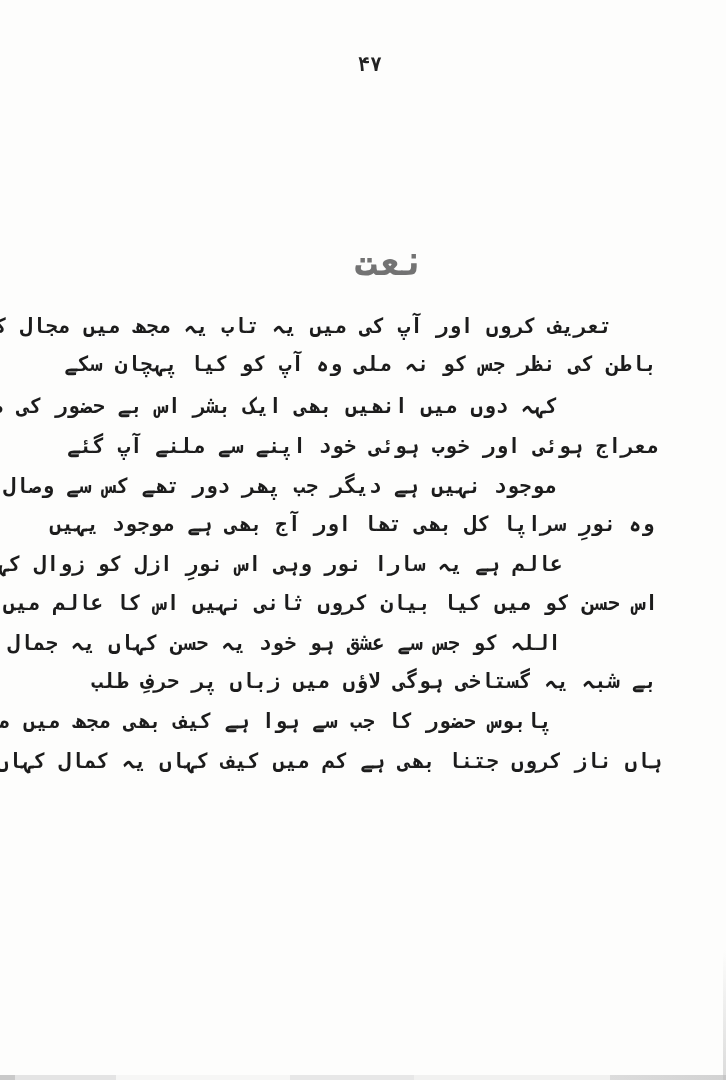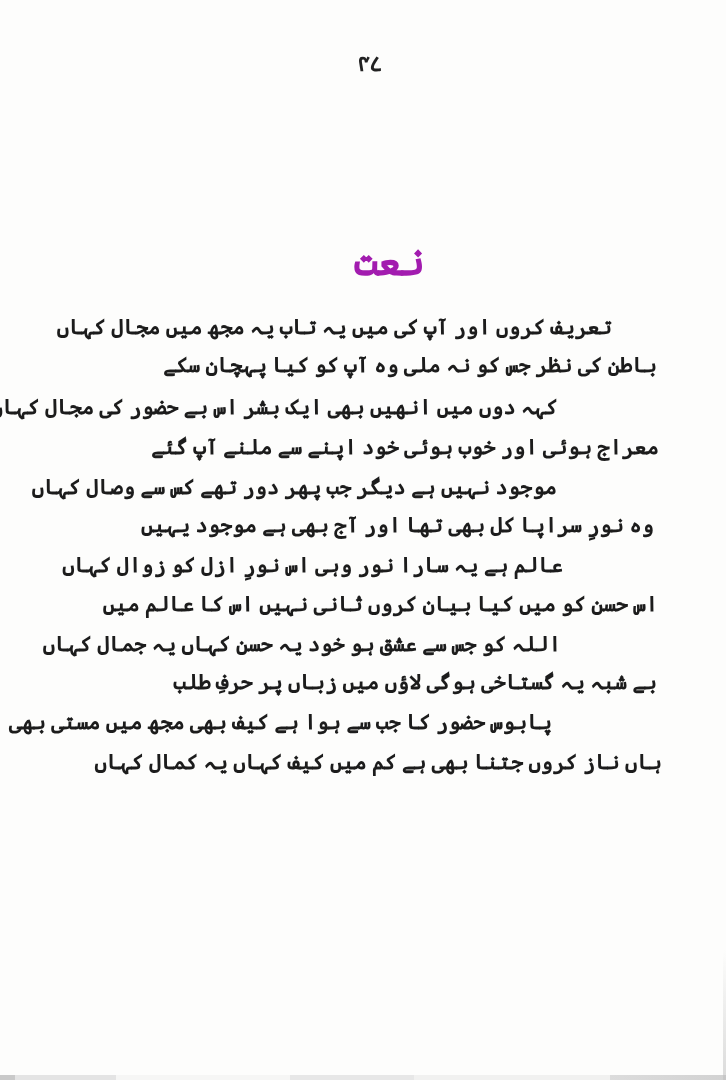--- a/index.html
+++ b/index.html
@@ -6,21 +6,21 @@
     margin: 0;
     padding: 0;
     background: #ffffff;
   }
   .page {
     position: relative;
     width: 726px;
     height: 1080px;
     background: #fdfdfc;
     overflow: hidden;
-    font-family: Liberation Serif, serif;
+    font-family: Liberation Mono, monospace;
     color: #1b1b1b;
   }
   .page-number {
     position: absolute;
     top: 52px;
     left: 0;
     width: 740px;
     text-align: center;
     font-size: 20px;
     font-weight: bold;
@@ -30,21 +30,21 @@
   }
   .poem-title {
     position: absolute;
     top: 238px;
     left: 60px;
     width: 660px;
     text-align: center;
     direction: rtl;
     font-size: 40px;
     font-weight: bold;
-    color: #a21caf;
+    color: #737373;
   }
   .poem-body {
     position: absolute;
     top: 0;
     left: 0;
     width: 726px;
     height: 824px;
   }
   .verse-line {
     position: absolute;

